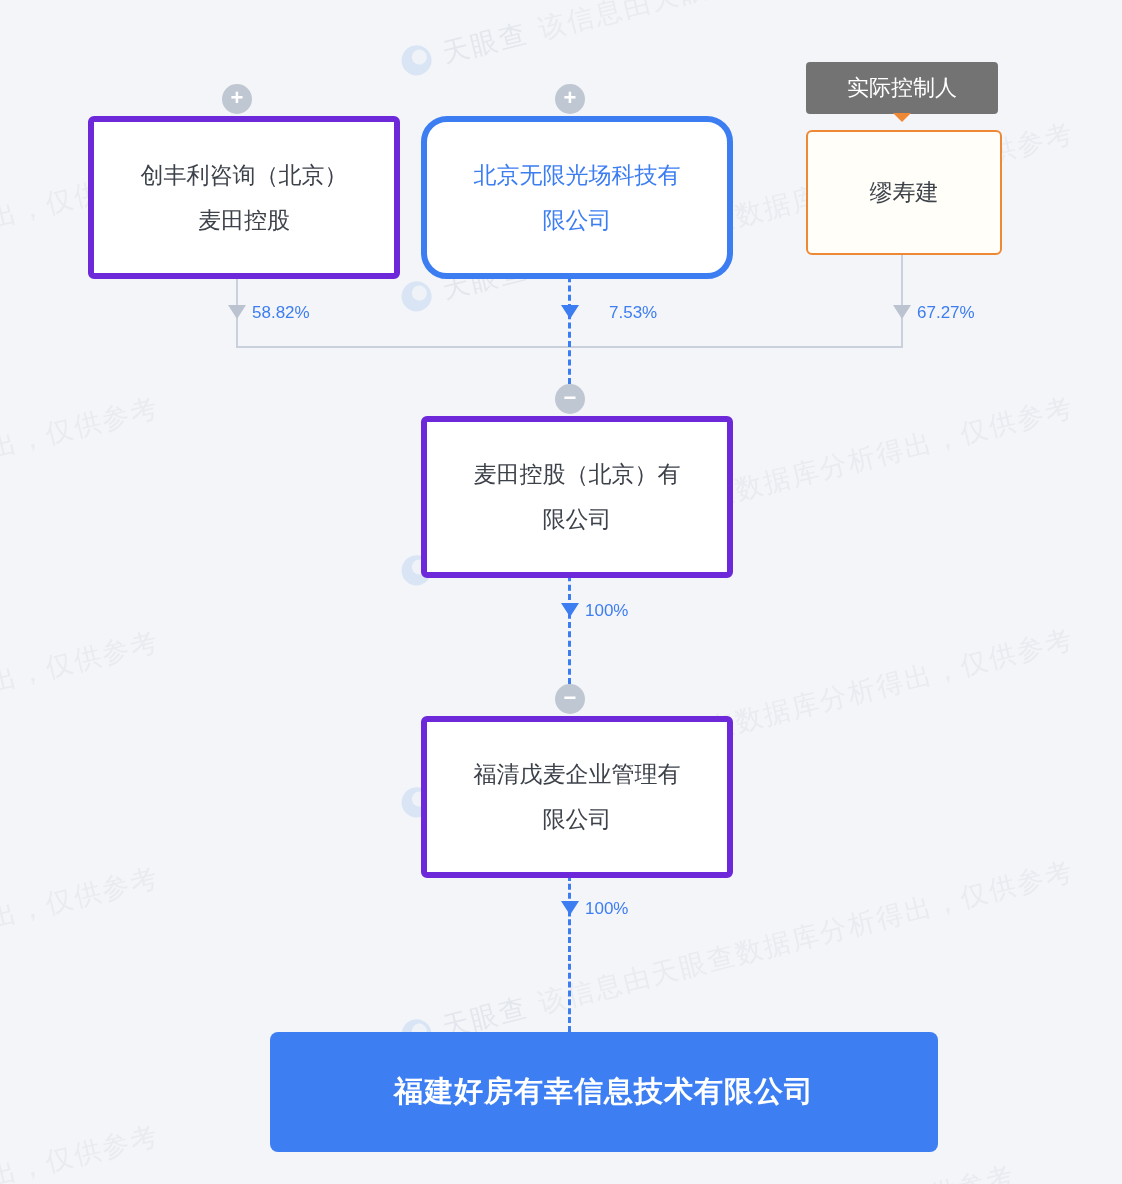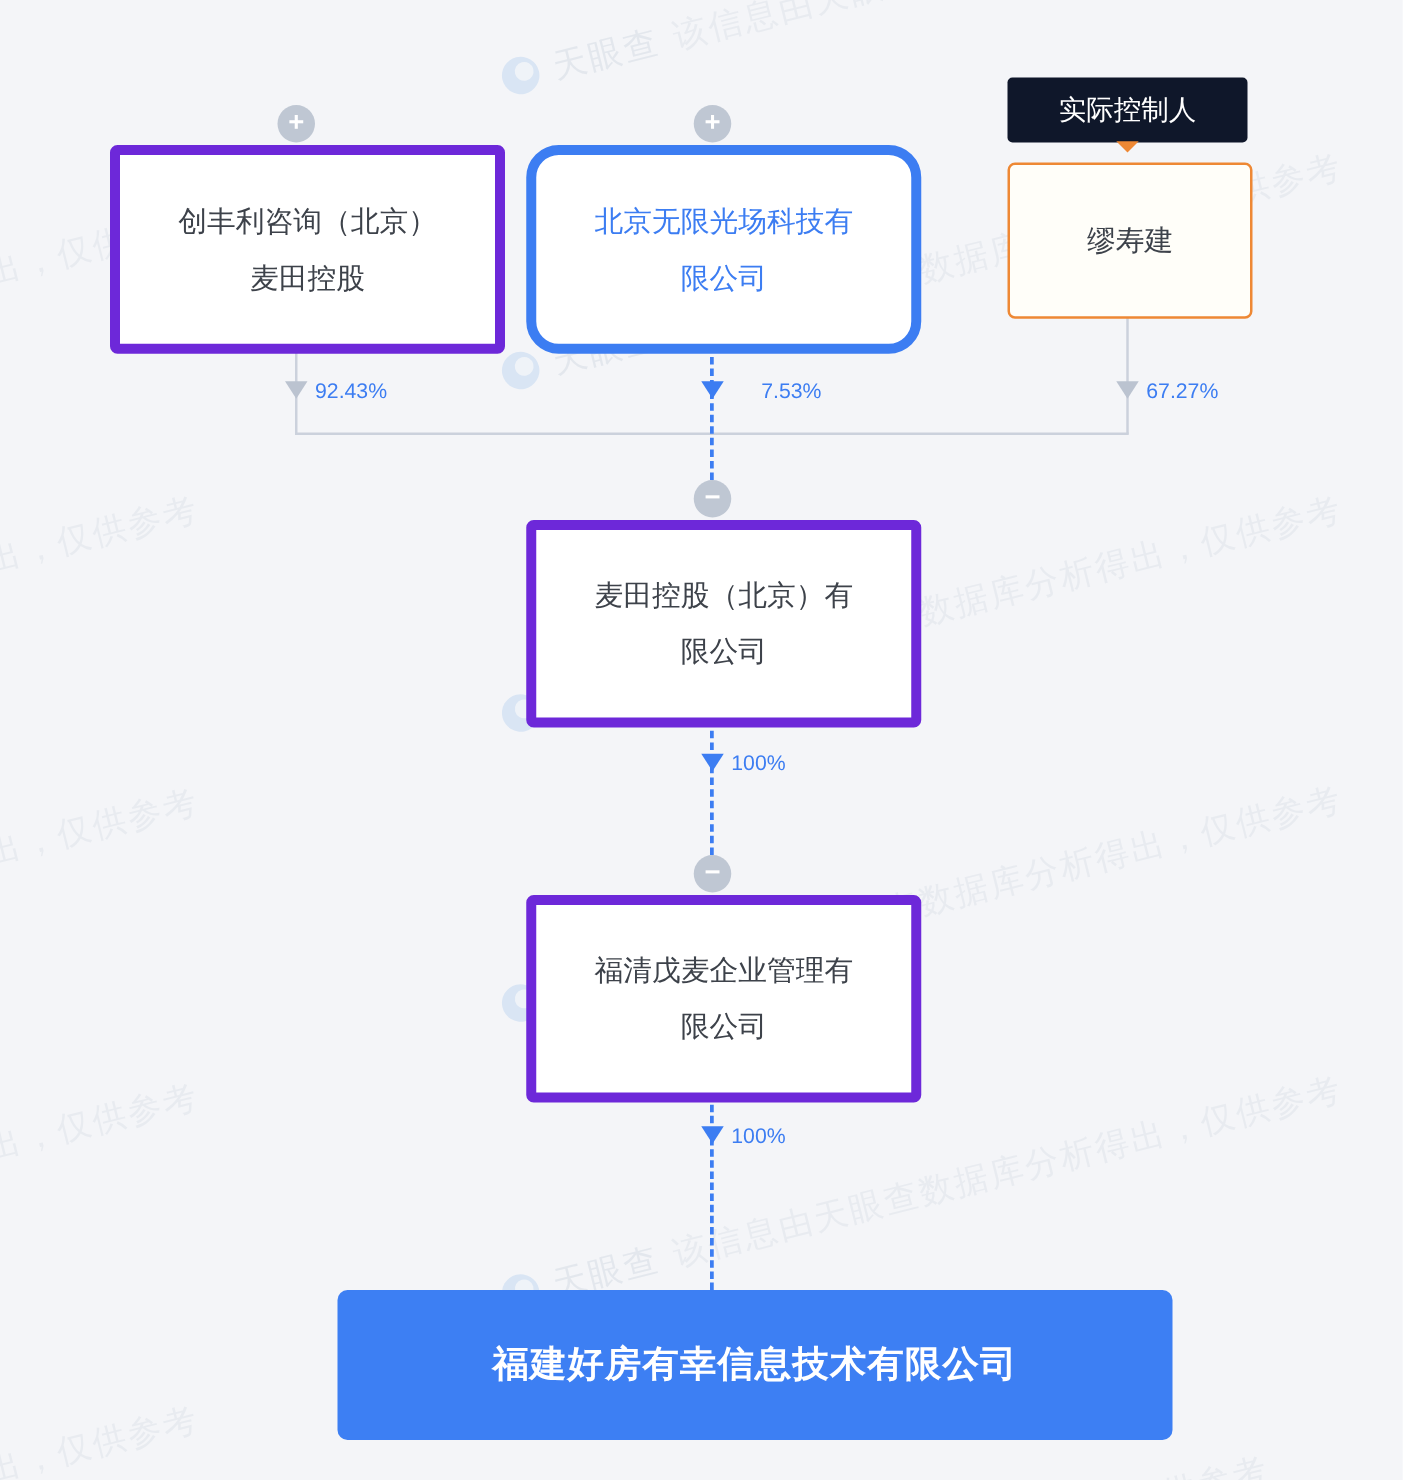--- a/index.html
+++ b/index.html
@@ -21,33 +21,33 @@
   
   .vline{position:absolute;width:2px;background:#CBD1DC;z-index:1;}
   .hline{position:absolute;height:2px;background:#CBD1DC;z-index:1;}
   .dline{position:absolute;width:0;border-left:3px dashed #3C7DF2;z-index:1;}
   .arr{position:absolute;width:0;height:0;z-index:2;
     border-left:9px solid transparent;border-right:9px solid transparent;border-top:14px solid #BBC3D0;}
   .arr.blue{border-top-color:#3C7DF2;}
   .pct{position:absolute;color:#3C7DF2;font-size:17px;font-weight:500;z-index:2;}
   
   .node{
-    position:absolute;background:#FFFFFF;border:8px solid #6d28d9;border-radius:6px;
+    position:absolute;background:#FFFFFF;border:6px solid #6d28d9;border-radius:6px;
     display:flex;flex-direction:column;align-items:center;justify-content:center;
     font-size:23px;line-height:45px;color:#3D424A;text-align:center;z-index:3;cursor:pointer;
   }
   .node.blue{border-color:#3C7DF2;color:#3C7DF2;border-radius:26px;}
   .node.orange{border-color:#EE8834;background:#FFFEF9;border-width:2px;font-family:Liberation Serif, serif;}
   .toggle{
     position:absolute;width:30px;height:30px;border-radius:50%;background:#BFC7D3;
     color:#FFFFFF;font-size:22px;font-weight:bold;line-height:28px;text-align:center;
     z-index:4;cursor:pointer;
   }
   .tag{
-    position:absolute;background:#0f172a;color:#FFFFFF;border-radius:4px;
+    position:absolute;background:#737373;color:#FFFFFF;border-radius:4px;
     display:flex;align-items:center;justify-content:center;font-size:22px;z-index:3;
   }
   .tag::after{
     content:"";position:absolute;bottom:-8px;left:50%;margin-left:-9px;
     border-left:9px solid transparent;border-right:9px solid transparent;border-top:9px solid #EE8834;
   }
   .target{
     position:absolute;background:#3D7FF3;color:#FFFFFF;border-radius:8px;
     display:flex;align-items:center;justify-content:center;
     font-size:29px;font-weight:bold;letter-spacing:1px;z-index:3;cursor:pointer;
@@ -110,21 +110,21 @@
   <div class="dline" style="left:568px;top:267px;height:117px;"></div>
   <div class="dline" style="left:568px;top:566px;height:118px;"></div>
   <div class="dline" style="left:568px;top:866px;height:166px;"></div>
 
   <div class="arr" style="left:228px;top:305px;"></div>
   <div class="arr blue" style="left:561px;top:305px;"></div>
   <div class="arr" style="left:893px;top:305px;"></div>
   <div class="arr blue" style="left:561px;top:603px;"></div>
   <div class="arr blue" style="left:561px;top:901px;"></div>
 
-  <div class="pct" style="left:252px;top:303px;">92.43%</div>
+  <div class="pct" style="left:252px;top:303px;">58.82%</div>
   <div class="pct" style="left:585px;top:303px;margin-left:24px;">7.53%</div>
   <div class="pct" style="left:917px;top:303px;">67.27%</div>
   <div class="pct" style="left:585px;top:601px;">100%</div>
   <div class="pct" style="left:585px;top:899px;">100%</div>
 
   <div class="toggle" style="left:222px;top:84px;">+</div>
   <div class="toggle" style="left:555px;top:84px;">+</div>
   <div class="toggle" style="left:555px;top:384px;">−</div>
   <div class="toggle" style="left:555px;top:684px;">−</div>
 

